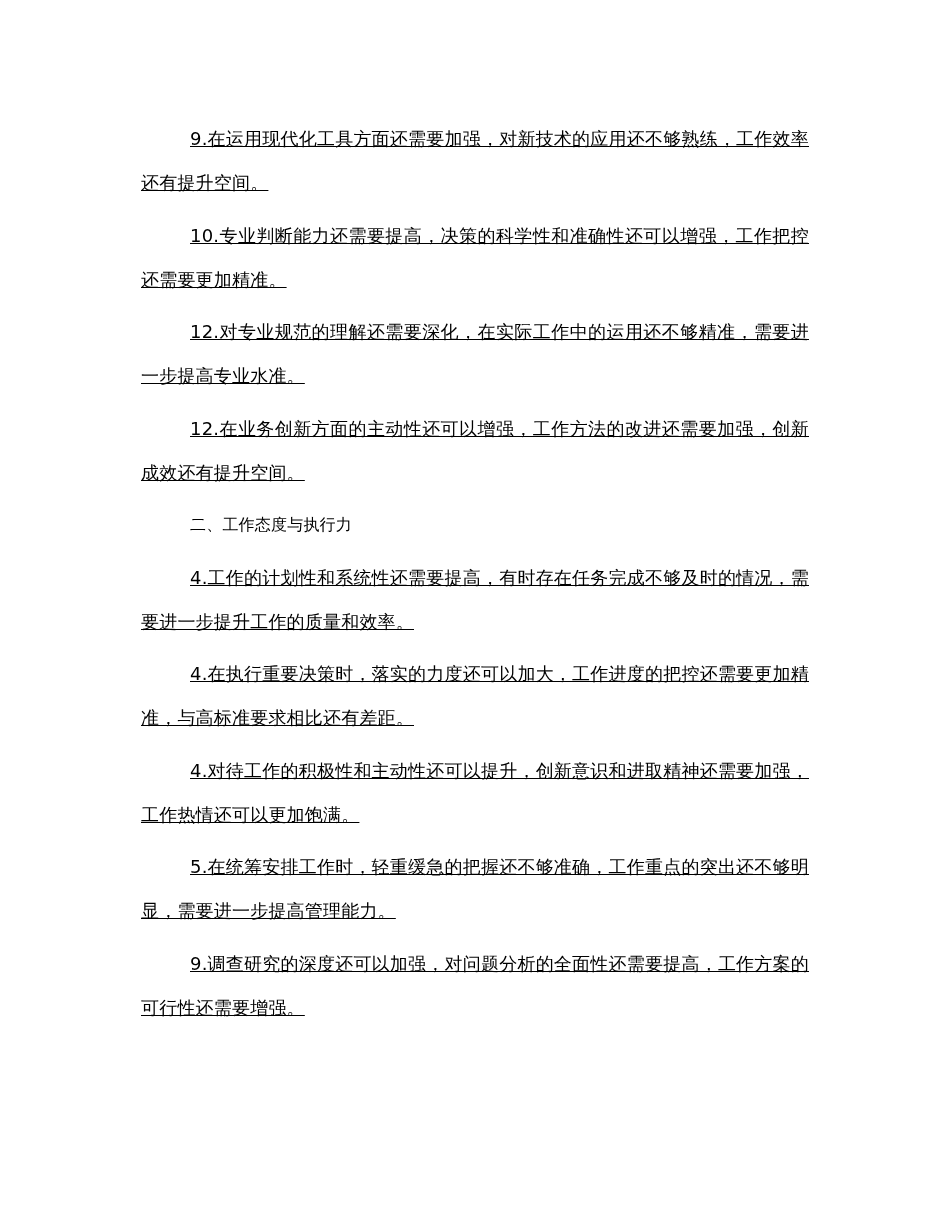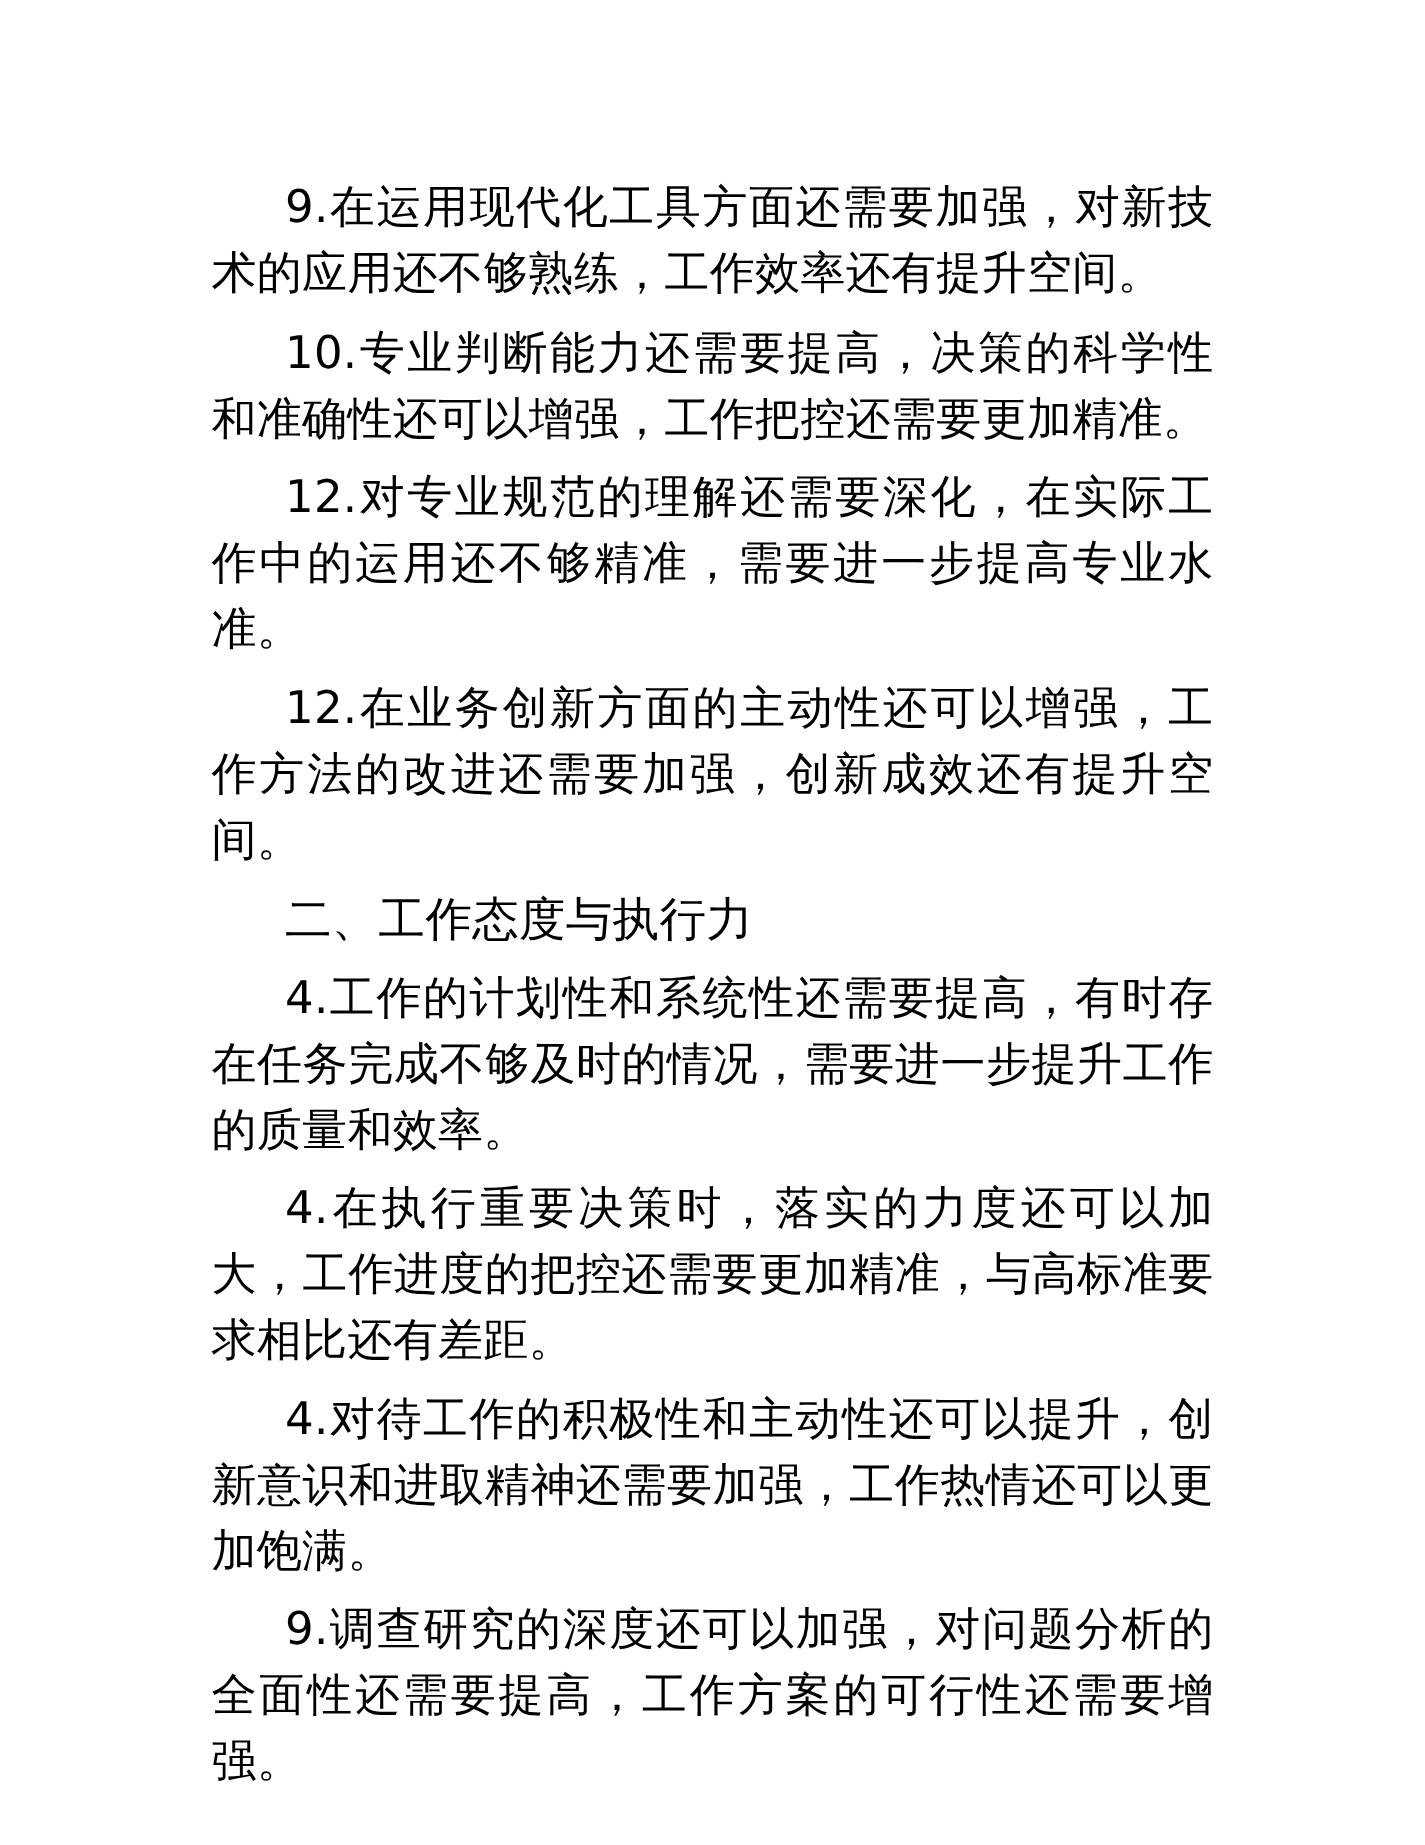--- a/index.html
+++ b/index.html
@@ -16,44 +16,46 @@
       color: #000000;
     }
     .page {
       position: absolute;
       left: 141px;
       top: 117px;
       width: 668px;
     }
     .para {
       margin: 0 0 8.5px 0;
-      font-size: 30px;
+      font-size: 18px;
       line-height: 44px;
       text-indent: 49px;
       text-align: justify;
       text-align-last: left;
       letter-spacing: 0.2px;
       word-break: break-all;
+      text-decoration: underline;
     }
     .heading {
       margin: 0 0 8.5px 0;
-      font-size: 31px;
+      font-size: 16px;
       line-height: 44px;
       text-indent: 49px;
       letter-spacing: 0.2px;
     }
   </style>
 </head>
 <body>
 
 <div class="page">
   <p class="para">9.在运用现代化工具方面还需要加强，对新技术的应用还不够熟练，工作效率还有提升空间。</p>
   <p class="para">10.专业判断能力还需要提高，决策的科学性和准确性还可以增强，工作把控还需要更加精准。</p>
   <p class="para">12.对专业规范的理解还需要深化，在实际工作中的运用还不够精准，需要进一步提高专业水准。</p>
   <p class="para">12.在业务创新方面的主动性还可以增强，工作方法的改进还需要加强，创新成效还有提升空间。</p>
 
   <p class="heading">二、工作态度与执行力</p>
 
   <p class="para">4.工作的计划性和系统性还需要提高，有时存在任务完成不够及时的情况，需要进一步提升工作的质量和效率。</p>
   <p class="para">4.在执行重要决策时，落实的力度还可以加大，工作进度的把控还需要更加精准，与高标准要求相比还有差距。</p>
   <p class="para">4.对待工作的积极性和主动性还可以提升，创新意识和进取精神还需要加强，工作热情还可以更加饱满。</p>
+  <p class="para">5.在统筹安排工作时，轻重缓急的把握还不够准确，工作重点的突出还不够明显，需要进一步提高管理能力。</p>
   <p class="para">9.调查研究的深度还可以加强，对问题分析的全面性还需要提高，工作方案的可行性还需要增强。</p>
 </div>
 
 </body></html>

